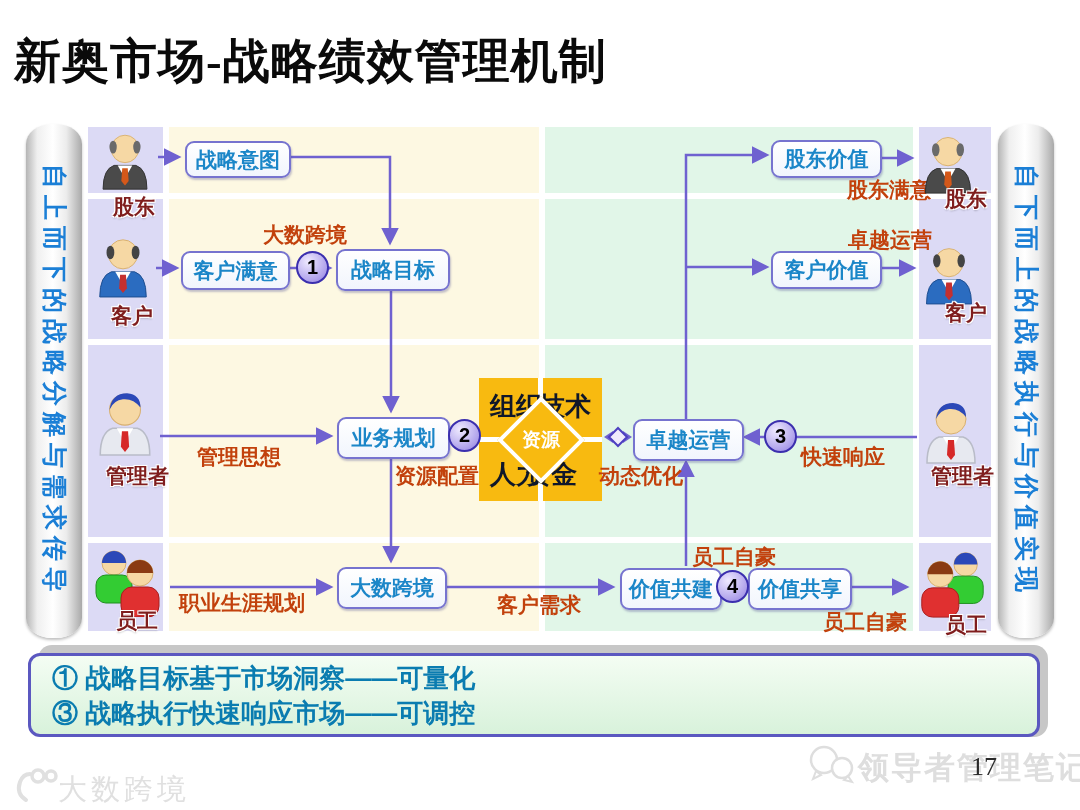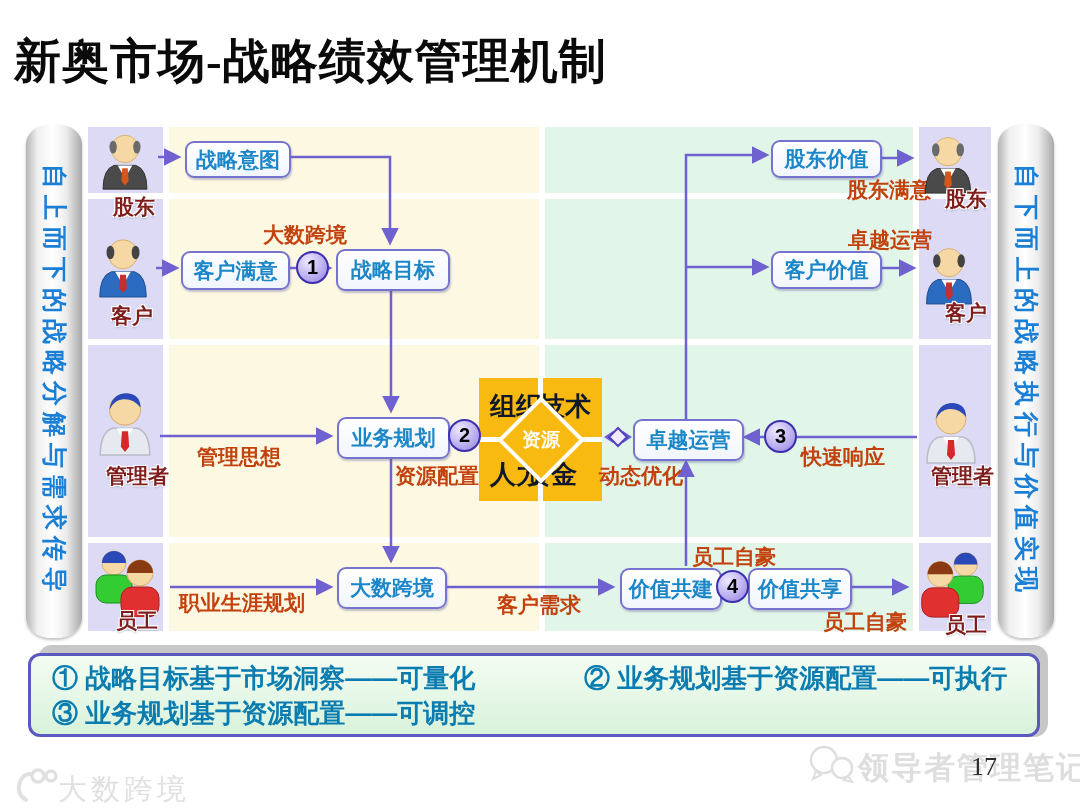--- a/index.html
+++ b/index.html
@@ -235,22 +235,21 @@
   <span class="alabel" style="left:94px;top:462px">管理者</span>
   <span class="alabel" style="left:104px;top:607px">员工</span>
   <span class="alabel" style="left:933px;top:185px">股东</span>
   <span class="alabel" style="left:933px;top:299px">客户</span>
   <span class="alabel" style="left:919px;top:462px">管理者</span>
   <span class="alabel" style="left:933px;top:611px">员工</span>
 
   <div class="legend-back"></div>
   <div class="legend-box"></div>
   <span class="litem" style="left:52px;top:661px">① 战略目标基于市场洞察——可量化</span>
-  <span class="litem" style="left:52px;top:696px">③ 业务规划基于资源配置——可调控</span>
-  <span class="litem" style="left:584px;top:661px">② 业务规划基于资源配置——可执行</span>
+  <span class="litem" style="left:52px;top:696px">③ 战略执行快速响应市场——可调控</span>
 
   <svg class="icon" style="left:12px;top:766px" width="46" height="40" viewBox="0 0 46 40">
     <path d="M14,34 Q4,28 8,16 Q11,8 18,8" fill="none" stroke="#e0e0e0" stroke-width="4" stroke-linecap="round"></path>
     <circle cx="26" cy="10" r="6" fill="none" stroke="#e0e0e0" stroke-width="3.5"></circle>
     <circle cx="39" cy="10" r="5" fill="none" stroke="#e0e0e0" stroke-width="3.5"></circle>
   </svg>
   <span class="wm-left-text">大数跨境</span>
   <svg class="icon" style="left:806px;top:744px" width="50" height="42" viewBox="0 0 50 42">
     <circle cx="18" cy="16" r="13" fill="#fff" stroke="#dedede" stroke-width="2.5"></circle>
     <path d="M10,27 l-3,8 8,-4 z" fill="#fff" stroke="#dedede" stroke-width="2"></path>

